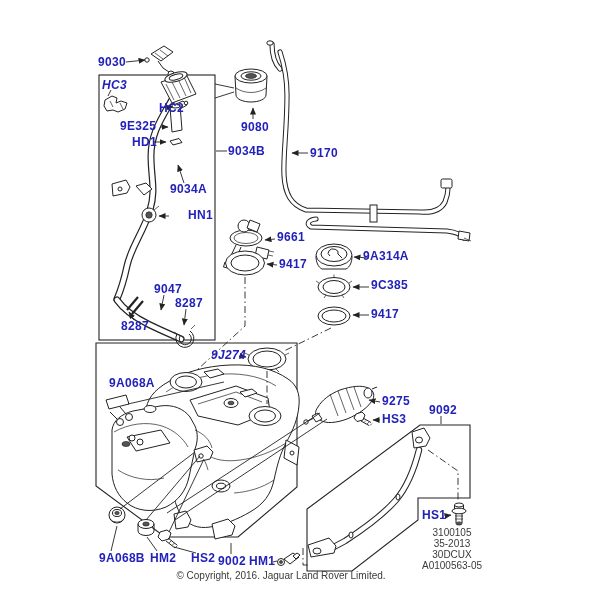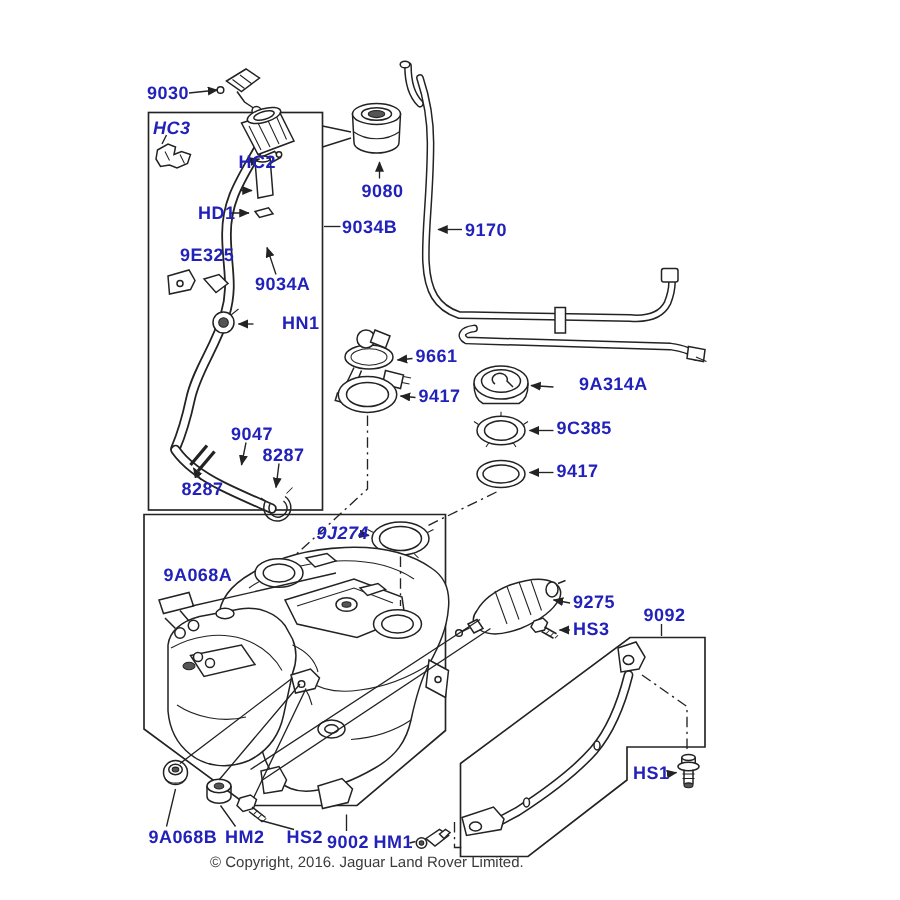--- a/index.html
+++ b/index.html
@@ -17,21 +17,21 @@
   .tubei{fill:none;stroke:#fff;stroke-width:4.6;stroke-linecap:round;}
   .tubeo2{fill:none;stroke:var(--ink,#222);stroke-width:5.2;stroke-linecap:round;}
   .tubei2{fill:none;stroke:#fff;stroke-width:3.2;stroke-linecap:round;}
   .strapo{fill:none;stroke:var(--ink,#222);stroke-width:6.5;stroke-linecap:round;}
   .strapi{fill:none;stroke:#fff;stroke-width:4.4;stroke-linecap:round;}
   .clamp{fill:none;stroke:var(--ink,#222);stroke-width:2.2;}
   .plabel{position:absolute;font-weight:bold;font-size:12px;line-height:12px;
           color:var(--label-blue,#2222bb);white-space:nowrap;letter-spacing:.3px;cursor:pointer;}
   .footnote{position:absolute;left:404px;top:527px;width:96px;text-align:center;
             font-size:10px;line-height:11px;color:var(--ink-gray,#3a3a3a);}
-  .copyright{position:absolute;left:140px;top:570px;width:312px;
+  .copyright{position:absolute;left:125px;top:570px;width:312px;text-align:center;
              font-size:10px;color:var(--ink-gray,#3a3a3a);}
 </style>
 </head>
 <body>
 
 <div class="stage">
 
   <svg class="art" width="600" height="600" viewBox="0 0 600 600">
     <defs>
       <marker id="ah" markerWidth="9" markerHeight="8" refX="6.5" refY="3" orient="auto" markerUnits="userSpaceOnUse">
@@ -280,43 +280,49 @@
       <path class="dash" d="M267,371 L267,404"></path>
       <path class="dash" d="M428,450 L458,471 L458,501"></path>
       <path class="dash" d="M303,548 L303,565 L310,565"></path>
     </g>
   </svg>
 
   <div id="labels-layer">
       <div class="plabel" style="left: 98px; top: 56px;">9030</div>
       <div class="plabel" style="left: 102px; top: 79px; font-style: italic;">HC3</div>
       <div class="plabel" style="left: 143px; top: 102px; margin-left: 16px;">HC2</div>
-      <div class="plabel" style="left: 120px; top: 120px; margin-top: 44px;">9E325</div>
+      <div class="plabel" style="left: 120px; top: 120px;">9E325</div>
       <div class="plabel" style="left: 132px; top: 136px;">HD1</div>
       <div class="plabel" style="left: 241px; top: 121px;">9080</div>
       <div class="plabel" style="left: 228px; top: 145px;">9034B</div>
       <div class="plabel" style="left: 310px; top: 147px;">9170</div>
       <div class="plabel" style="left: 170px; top: 183px;">9034A</div>
       <div class="plabel" style="left: 176px; top: 209px; margin-left: 12px;">HN1</div>
       <div class="plabel" style="left: 277px; top: 231px;">9661</div>
       <div class="plabel" style="left: 279px; top: 258px;">9417</div>
-      <div class="plabel" style="left: 386px; top: 250px;">9A314A</div>
+      <div class="plabel" style="left: 363px; top: 250px;">9A314A</div>
       <div class="plabel" style="left: 371px; top: 279px;">9C385</div>
       <div class="plabel" style="left: 371px; top: 308px;">9417</div>
       <div class="plabel" style="left: 154px; top: 283px;">9047</div>
       <div class="plabel" style="left: 175px; top: 297px;">8287</div>
       <div class="plabel" style="left: 121px; top: 320px;">8287</div>
       <div class="plabel" style="left: 211px; top: 349px; font-style: italic;">9J274</div>
       <div class="plabel" style="left: 109px; top: 377px;">9A068A</div>
       <div class="plabel" style="left: 382px; top: 395px;">9275</div>
       <div class="plabel" style="left: 382px; top: 413px;">HS3</div>
       <div class="plabel" style="left: 429px; top: 404px;">9092</div>
       <div class="plabel" style="left: 422px; top: 509px;">HS1</div>
       <div class="plabel" style="left: 99px; top: 552px;">9A068B</div>
       <div class="plabel" style="left: 150px; top: 552px;">HM2</div>
       <div class="plabel" style="left: 191px; top: 552px;">HS2</div>
       <div class="plabel" style="left: 218px; top: 555px;">9002</div>
       <div class="plabel" style="left: 249px; top: 555px;">HM1</div>
     </div>
 
+  <div class="footnote">
+    <div>3100105</div>
+    <div>35-2013</div>
+    <div>30DCUX</div>
+    <div>A0100563-05</div>
+  </div>
 
   <div class="copyright">© Copyright, 2016. Jaguar Land Rover Limited.</div>
 </div>
 
 </body></html>

